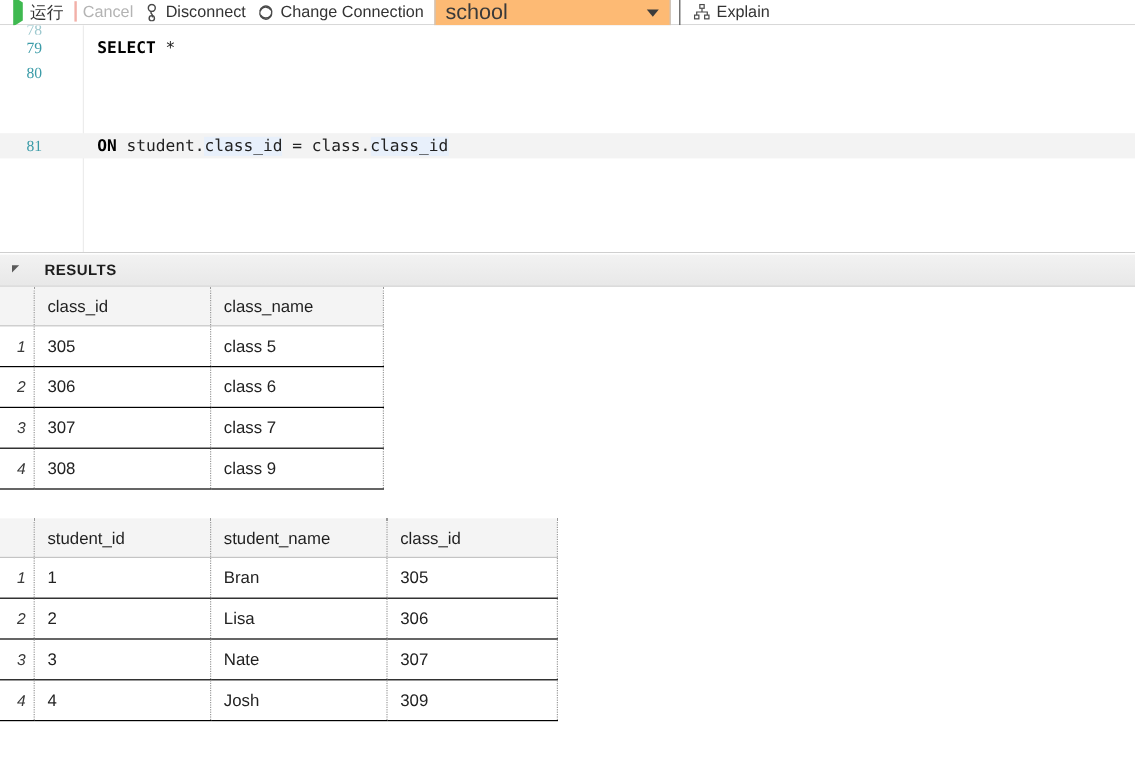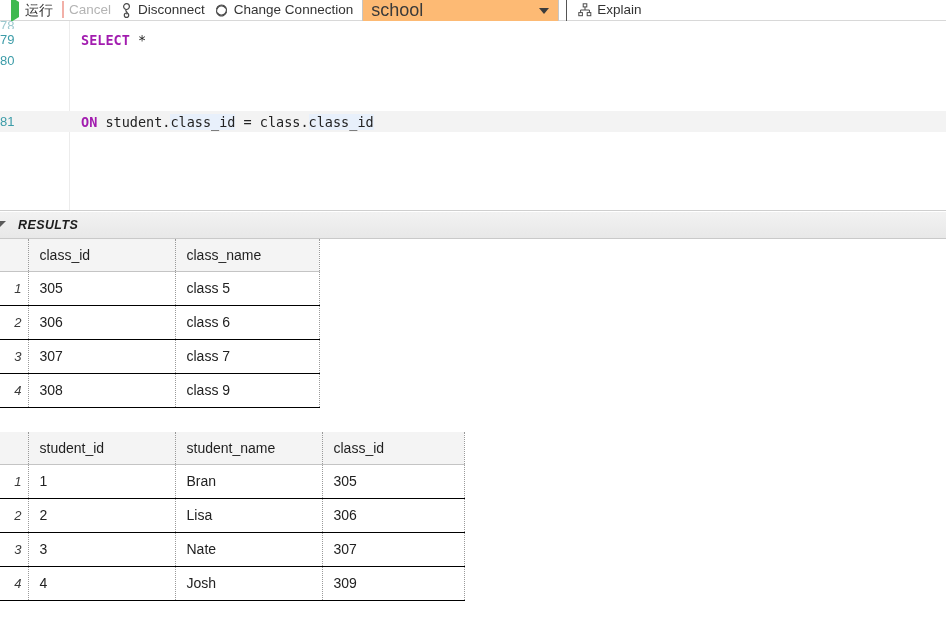--- a/index.html
+++ b/index.html
@@ -106,50 +106,50 @@
   .code-row {
     position: relative;
     height: 21px;
     display: flex;
     align-items: center;
     font-size: 13.5px;
   }
   .code-row.current { background: #f3f3f3; margin-top: 40px; }
   .ln {
     width: 57px;
-    text-align: left;
+    text-align: center;
     color: #3c9ca8;
     font-size: 13px;
     flex: 0 0 auto;
     padding-right: 0px;
-    font-family: Liberation Sans, sans-serif;
+    font-family: Liberation Serif, serif;
   }
   .code-txt {
     padding-left: 24px;
     color: #222222;
     white-space: pre;
     flex: 1 1 auto;
   }
-  .kw { color: #a21caf; font-weight: 600; }
+  .kw { color: #000000; font-weight: 600; }
   .hl { background: #e8f0fb; }
   .partial-row { height: 8px; overflow: hidden; }
   .partial-row .ln { color: #9ec9cf; }
 
   
   #results-bar {
     position: relative;
     height: 28px;
     width: 946px;
     background: linear-gradient(to bottom, #f2f2f2 0%, #e8e8e8 100%);
     border-top: 1px solid #ffffff;
     border-bottom: 1px solid #c9c9c9;
     display: flex;
     align-items: center;
-    gap: 12px;
-    font-style: italic;
+    padding-left: 10px;
+    gap: 21px;
   }
   .tri-collapse {
     width: 0; height: 0;
     border-top: 6px solid #5a5a5a;
     border-right: 6px solid transparent;
     border-left: 0;
     border-bottom: 0;
     transform: translateY(-1px);
   }
   #results-title {

